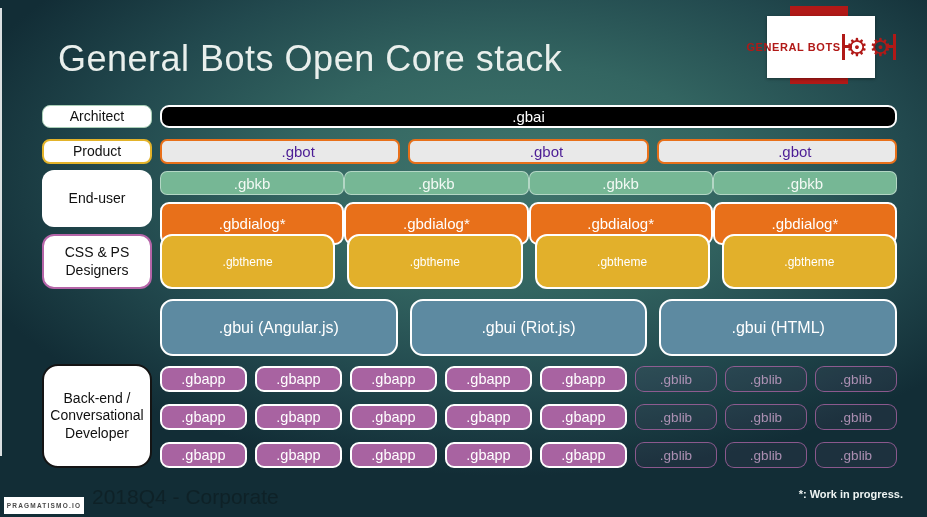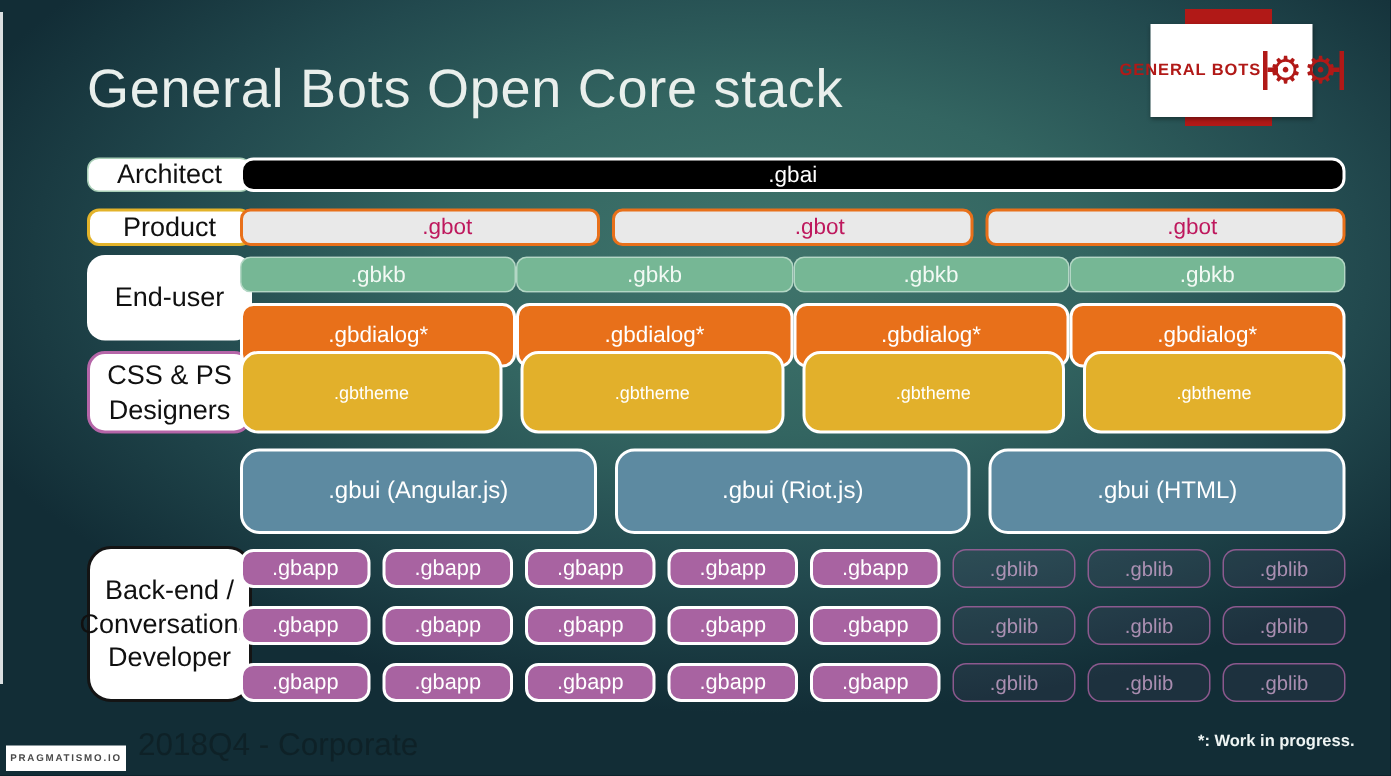--- a/index.html
+++ b/index.html
@@ -23,23 +23,23 @@
   }
   .logo-brand{color:#b11917;font-size:11px;font-weight:bold;letter-spacing:.6px;white-space:nowrap;}
   .gear-emblem{display:flex;align-items:center;gap:1px;height:30px;}
   .gear-glyph{color:#b11917;font-size:25px;line-height:1;}
   .gbar{width:3px;height:26px;background:#b11917;position:relative;}
   .gbar::before{content:"";position:absolute;top:11px;width:7px;height:3px;background:#b11917;}
   .gbar.left::before{left:3px;}
   .gbar.right::before{right:3px;}
   
   .role{
-    position:absolute;left:58px;width:110px;background:#fff;color:#101010;
+    position:absolute;left:42px;width:110px;background:#fff;color:#101010;
     display:flex;align-items:center;justify-content:center;text-align:center;
-    font-size:18px;line-height:1.25;border-radius:8px;box-sizing:border-box;padding:2px 5px;
+    font-size:14px;line-height:1.25;border-radius:8px;box-sizing:border-box;padding:2px 5px;
   }
   #role-architect{top:105px;height:23px;border:1.5px solid #a9cfb7;}
   #role-product{top:139px;height:25px;border:2px solid #e3b32a;}
   #role-enduser{top:170px;height:57px;border-radius:12px;}
   #role-designers{top:234px;height:55px;border:2px solid #b565a8;border-radius:12px;}
   #role-frontend{top:299px;height:57px;border:2px solid #c00000;border-radius:12px;}
   #role-backend{top:364px;height:104px;border:2px solid #141414;border-radius:16px;}
   
   .row{position:absolute;left:160px;width:737px;display:flex;box-sizing:border-box;}
   #row-gbai{top:105px;height:23px;}
@@ -50,21 +50,21 @@
   #row-gbui{top:299px;height:57px;gap:12px;}
   .gbapp-row{gap:8px;height:26px;}
   #row-apps-1{top:366px;}
   #row-apps-2{top:404px;}
   #row-apps-3{top:442px;}
   .box{
     box-sizing:border-box;display:flex;align-items:center;justify-content:center;
     color:#fff;font-size:15px;border-radius:7px;flex:1;white-space:nowrap;
   }
   .b-gbai{background:#000;border:2px solid #fff;border-radius:9px;}
-  .b-gbot{background:#e9e9e9;border:2px solid #e8701a;color:#be185d;padding-left:36px;}
+  .b-gbot{background:#e9e9e9;border:2px solid #e8701a;color:#4c1d95;padding-left:36px;}
   .b-gbkb{background:#76b795;border:1px solid rgba(255,255,255,.45);color:#f2f9f4;}
   .b-gbdialog{background:#e8701a;border:2px solid #fff;border-radius:9px;}
   .b-gbtheme{background:#e2b02b;border:2px solid #fff;border-radius:12px;font-size:12px;}
   .b-gbui{background:#5d8aa1;border:2px solid #fff;border-radius:13px;font-size:16px;}
   .b-gbapp{background:#a863a1;border:2px solid #fff;border-radius:9px;flex:none;width:87px;font-size:14.5px;}
   .b-gblib{
     background:rgba(168,99,161,.08);border:1.5px solid rgba(168,99,161,.8);border-radius:9px;
     flex:none;width:82px;color:rgba(205,165,205,.8);font-size:13.5px;
   }
   

